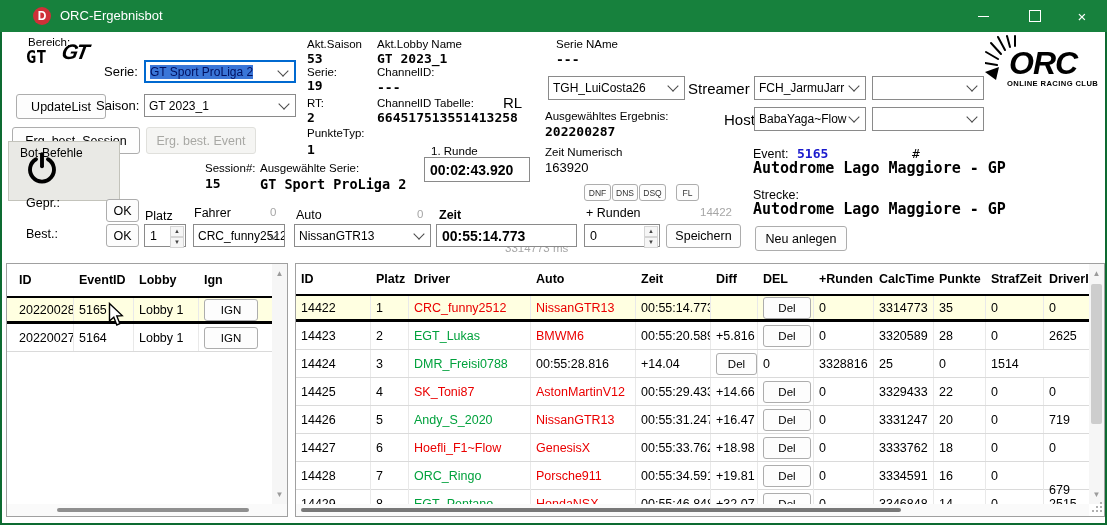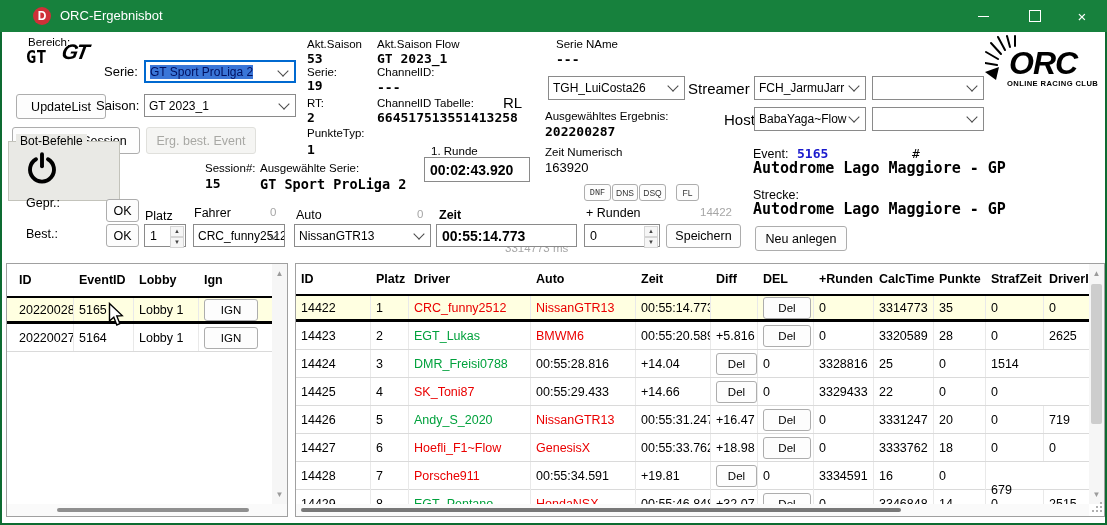--- a/index.html
+++ b/index.html
@@ -36,21 +36,21 @@
   .dd.focus{border:2px solid #0069d0;}
   .dd-t.sel{background:#3a76d8;color:#001060;}
   .tbox{position:absolute;height:23px;background:#fff;border:1px solid #8a8a8a;box-sizing:border-box;
         display:flex;align-items:center;padding-left:5px;font-size:14px;font-weight:bold;white-space:nowrap;}
   .spin{position:absolute;height:23px;background:#fff;border:1px solid #8a8a8a;box-sizing:border-box;
         display:flex;align-items:center;padding-left:5px;font-size:12.5px;}
   .spinbtns{position:absolute;right:1px;top:1px;bottom:1px;width:14px;display:flex;flex-direction:column;}
   .sarr{flex:1;font-size:6px;line-height:9px;text-align:center;color:#444;background:#f6f6f6;border:1px solid #d5d5d5;}
   
   .groupbox{position:absolute;background:#e9e9e5;border:1px solid #c3c3bb;box-sizing:border-box;}
-  .grouplabel{position:absolute;font-size:12px;background:#e9e9e5;padding:0 4px;}
+  .grouplabel{position:absolute;font-size:12px;background:#e9e9e5;padding:0 4px;margin-top:12px;}
   
   .panel{position:absolute;background:#fff;border:1px solid #a0a0a0;box-sizing:border-box;overflow:hidden;}
   .thead{display:grid;font-weight:bold;font-size:12.5px;align-items:center;}
   .thead span{padding-left:5px;white-space:nowrap;overflow:hidden;}
   .trow{display:grid;font-size:12.5px;align-items:center;border-bottom:1px solid #dadada;background:#fff;box-sizing:border-box;}
   .trow>*{padding-left:5px;white-space:nowrap;overflow:hidden;border-right:1px solid #e9e9e9;height:100%;display:flex;align-items:center;box-sizing:border-box;}
   .trow.sel{background:#ffffe1;border-top:2px solid #000;border-bottom:3px solid #000;}
   .red{color:#ea0000;}
   .green{color:#00a13c;}
   .cellbtn{background:#fdfdfd;border:1px solid #adadad;border-radius:3px;font-size:11.5px;
@@ -114,21 +114,21 @@
 
   <div class="lbl" style="left:307px;top:38px;">Akt.Saison</div>
   <div class="monoval" style="left:307px;top:51px;">53</div>
   <div class="lbl" style="left:307px;top:66px;">Serie:</div>
   <div class="monoval" style="left:307px;top:78px;">19</div>
   <div class="lbl" style="left:307px;top:97px;">RT:</div>
   <div class="monoval" style="left:307px;top:110px;">2</div>
   <div class="lbl" style="left:307px;top:127px;">PunkteTyp:</div>
   <div class="monoval" style="left:307px;top:142px;">1</div>
 
-  <div class="lbl" style="left:377px;top:38px;">Akt.Saison Flow</div>
+  <div class="lbl" style="left:377px;top:38px;">Akt.Lobby Name</div>
   <div class="monoval" style="left:377px;top:51px;">GT 2023_1</div>
   <div class="lbl" style="left:377px;top:66px;">ChannelID:</div>
   <div class="monoval" style="left:377px;top:80px;">---</div>
   <div class="lbl" style="left:377px;top:97px;">ChannelID Tabelle:</div>
   <div class="monoval" style="left:377px;top:110px;">664517513551413258</div>
 
   <div class="lbl" style="left:556px;top:38px;">Serie NAme</div>
   <div class="monoval" style="left:556px;top:52px;">---</div>
 
   <div class="big" style="left:503px;top:78px;margin-top:16px;">RL</div>
@@ -175,21 +175,21 @@
   <div class="lbl13" style="left:545px;top:160px;">163920</div>
 
   <div class="lbl" style="left:205px;top:162px;">Session#:</div>
   <div class="monoval" style="left:205px;top:176px;">15</div>
   <div class="lbl" style="left:260px;top:162px;">Ausgewählte Serie:</div>
   <div class="monoval" style="left:260px;top:176px;font-size:13.5px;">GT Sport ProLiga 2</div>
 
   <div class="lbl" style="left:431px;top:145px;">1. Runde</div>
   <div class="tbox" style="left:424px;top:157px;width:106px;height:25px;">00:02:43.920</div>
 
-  <div class="btn small" style="left:584px;top:184px;width:27px;height:17px;font-family:Liberation Mono, monospace;">DNF</div>
+  <div class="btn small" style="left:584px;top:184px;width:27px;height:17px;">DNF</div>
   <div class="btn small" style="left:612px;top:184px;width:26px;height:17px;">DNS</div>
   <div class="btn small" style="left:639px;top:184px;width:27px;height:17px;">DSQ</div>
   <div class="btn small" style="left:669px;top:184px;width:23px;height:17px;margin-left:7px;">FL</div>
 
   <div class="lbl" style="left:753px;top:147px;font-size:12.5px;">Event:</div>
   <div class="monoval blue" style="left:797px;top:146px;">5165</div>
   <div class="monoval" style="left:912px;top:146px;font-weight:normal;">#</div>
   <div class="monoval" style="left:753px;top:159px;font-size:15px;">Autodrome Lago Maggiore - GP</div>
   <div class="lbl" style="left:753px;top:188px;font-size:12.5px;">Strecke:</div>
   <div class="monoval" style="left:753px;top:200px;font-size:15px;">Autodrome Lago Maggiore - GP</div>
@@ -339,20 +339,21 @@
         <span>3328816</span>
       <span>25</span>
         <span>0</span>
       <span style="border-right:none;">1514</span>
     </div>
 
     <div class="trow" style="grid-template-columns:75px 38px 122px 105px 75px 47px 56px 60px 60px 52px 58px 45px;height:28px;width:793px;">
       <span>14425</span>
         <span>4</span>
       <span class="red">SK_Toni87</span>
+      <span class="red">AstonMartinV12</span>
       <span>00:55:29.433</span>
         <span>+14.66</span>
       <span>
           <span class="cellbtn" style="width:46px;height:20px;">Del</span>
         </span>
       <span>0</span>
         <span>3329433</span>
       <span>22</span>
         <span>0</span>
       <span style="border-right:none;">0</span>
@@ -388,20 +389,21 @@
       <span>0</span>
         <span>3333762</span>
       <span>18</span>
         <span>0</span>
       <span style="border-right:none;">0</span>
     </div>
 
     <div class="trow" style="grid-template-columns:75px 38px 122px 105px 75px 47px 56px 60px 60px 52px 58px 45px;height:28px;width:793px;">
       <span>14428</span>
         <span>7</span>
+      <span class="green">ORC_Ringo</span>
       <span class="red">Porsche911</span>
       <span>00:55:34.591</span>
         <span>+19.81</span>
       <span>
           <span class="cellbtn" style="width:46px;height:20px;">Del</span>
         </span>
       <span>0</span>
         <span>3334591</span>
       <span>16</span>
         <span>0</span>

